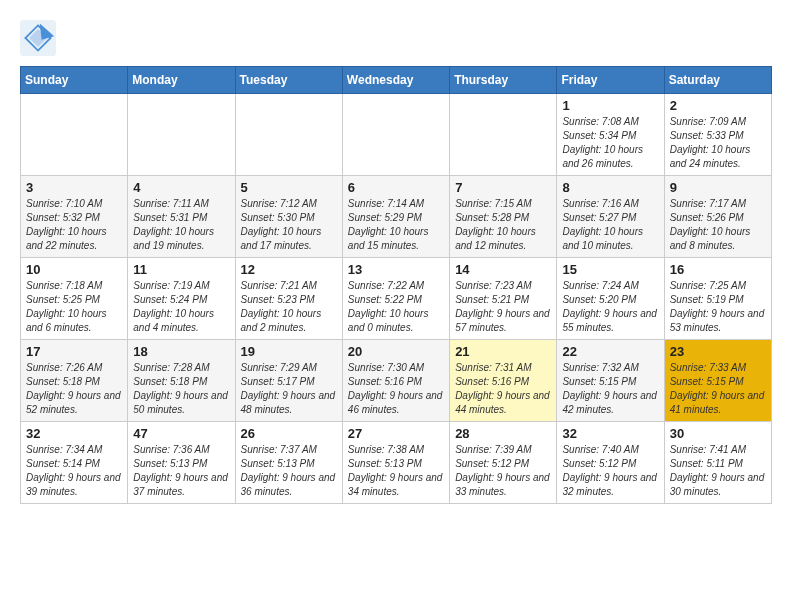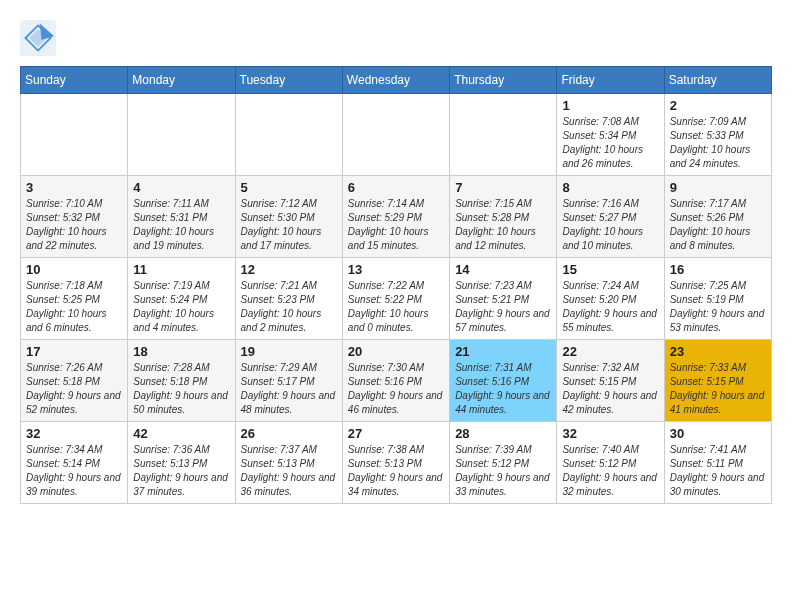--- a/index.html
+++ b/index.html
@@ -50,21 +50,21 @@
       width: 100%;
       border-collapse: collapse;
       font-size: 11px;
     }
     .calendar th {
       background: #3a7abf;
       color: #fff;
       padding: 6px 4px;
       text-align: left;
       font-size: 12px;
-      font-weight: normal;
+      font-weight: bold;
       border: 1px solid #2a5f9e;
     }
     .calendar td {
       border: 1px solid #ccc;
       vertical-align: top;
       padding: 4px 5px;
       width: calc(100%/7);
       min-height: 80px;
       height: 80px;
       background: #fff;
@@ -211,40 +211,40 @@
           <div class="day-info">Sunrise: 7:28 AM<br>Sunset: 5:18 PM<br>Daylight: 9 hours and 50 minutes.</div>
         </td>
         <td style="background: rgb(245, 245, 245);">
           <div class="day-number">19</div>
           <div class="day-info">Sunrise: 7:29 AM<br>Sunset: 5:17 PM<br>Daylight: 9 hours and 48 minutes.</div>
         </td>
         <td style="background: rgb(245, 245, 245);">
           <div class="day-number">20</div>
           <div class="day-info">Sunrise: 7:30 AM<br>Sunset: 5:16 PM<br>Daylight: 9 hours and 46 minutes.</div>
         </td>
-        <td style="background: #7dd3fc;">
+        <td style="background: #fef9c3;">
           <div class="day-number">21</div>
           <div class="day-info">Sunrise: 7:31 AM<br>Sunset: 5:16 PM<br>Daylight: 9 hours and 44 minutes.</div>
         </td>
         <td style="background: rgb(245, 245, 245); margin-left: 46px;">
           <div class="day-number">22</div>
           <div class="day-info">Sunrise: 7:32 AM<br>Sunset: 5:15 PM<br>Daylight: 9 hours and 42 minutes.</div>
         </td>
         <td style="background: #eab308;">
           <div class="day-number">23</div>
           <div class="day-info">Sunrise: 7:33 AM<br>Sunset: 5:15 PM<br>Daylight: 9 hours and 41 minutes.</div>
         </td>
       </tr>
       <tr>
         <td>
           <div class="day-number">32</div>
           <div class="day-info">Sunrise: 7:34 AM<br>Sunset: 5:14 PM<br>Daylight: 9 hours and 39 minutes.</div>
         </td>
         <td>
-          <div class="day-number">42</div>
+          <div class="day-number">47</div>
           <div class="day-info">Sunrise: 7:36 AM<br>Sunset: 5:13 PM<br>Daylight: 9 hours and 37 minutes.</div>
         </td>
         <td>
           <div class="day-number">26</div>
           <div class="day-info">Sunrise: 7:37 AM<br>Sunset: 5:13 PM<br>Daylight: 9 hours and 36 minutes.</div>
         </td>
         <td>
           <div class="day-number">27</div>
           <div class="day-info">Sunrise: 7:38 AM<br>Sunset: 5:13 PM<br>Daylight: 9 hours and 34 minutes.</div>
         </td>

